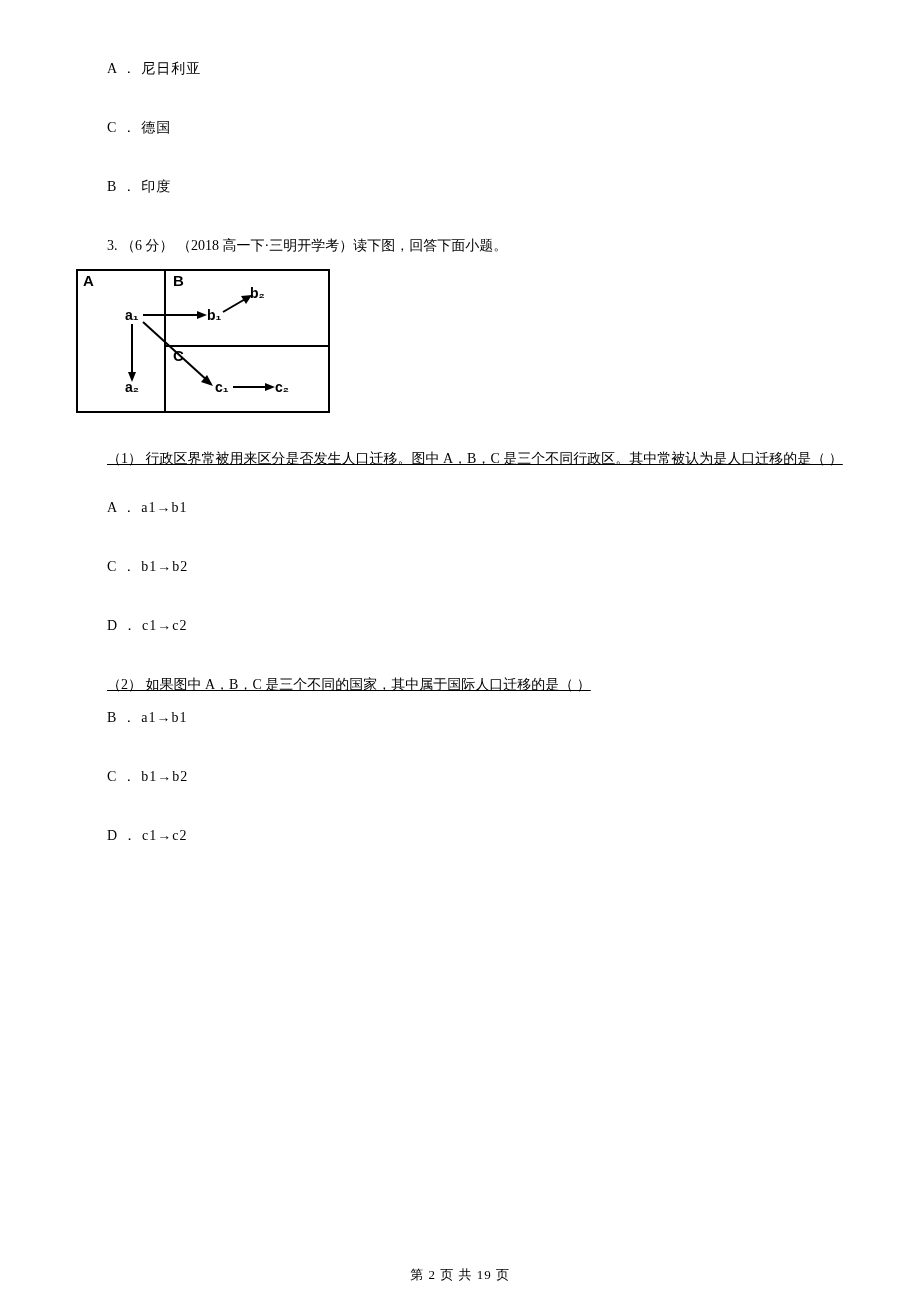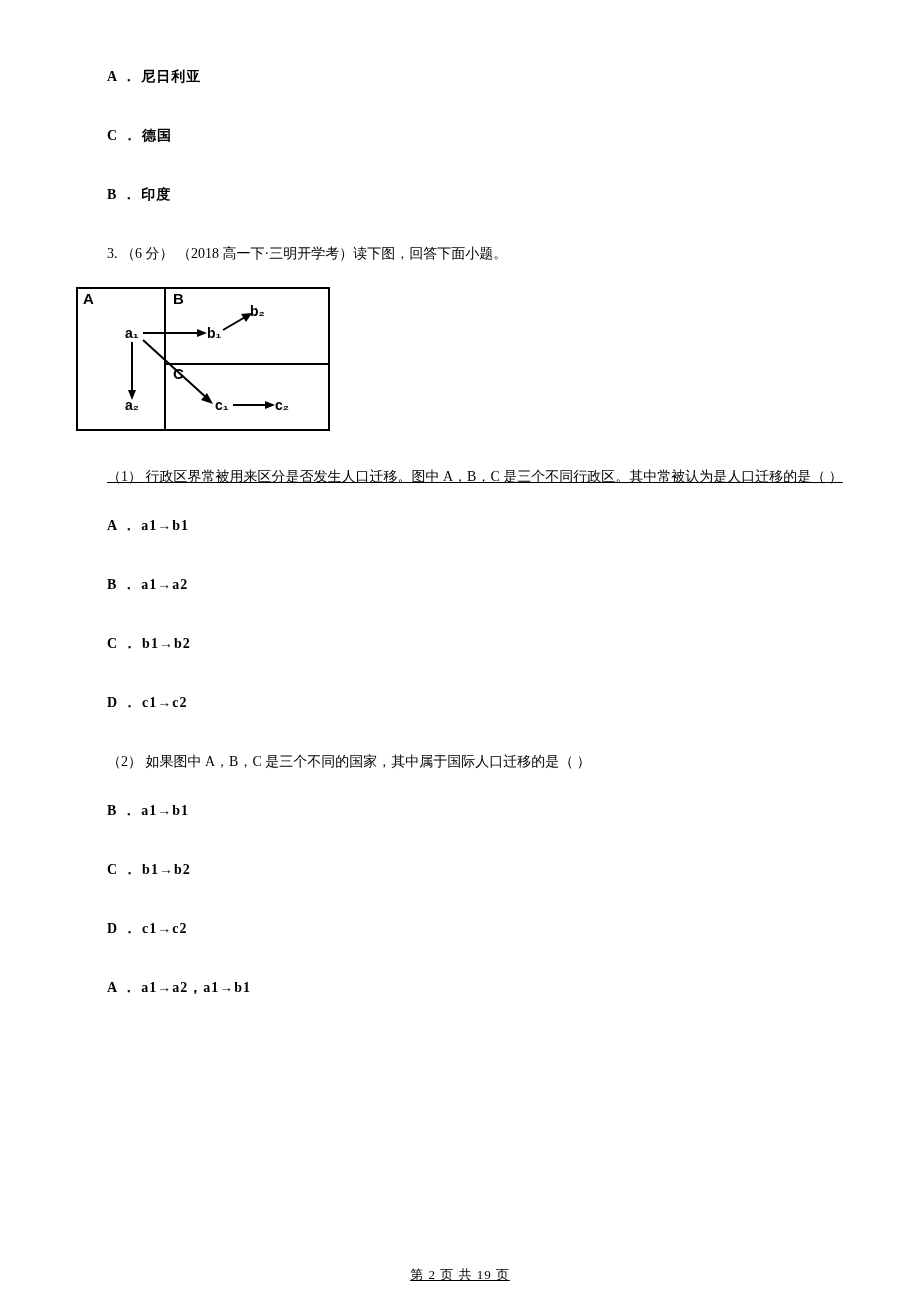--- a/index.html
+++ b/index.html
@@ -12,48 +12,47 @@
     line-height: 1.5;
   }
   .page {
     width: 920px;
     min-height: 1302px;
     box-sizing: border-box;
     padding: 50px 75px 30px 75px;
     position: relative;
   }
   .option {
-    margin: 16px 0 38px 32px;
+    margin: 8px 0 38px 32px;
     letter-spacing: 1px;
-    font-weight: bold;
   }
   .question-line {
-    margin: 0 0 22px 32px;
+    margin: 0 0 12px 32px;
     font-family: Liberation Serif, serif;
   }
   .diagram-box {
     margin: 0 0 28px 0;
   }
   .sub-question {
-    margin: 0 0 28px 32px;
+    margin: 0 0 12px 32px;
+    text-decoration: underline;
   }
   .sub-question-flow {
     margin: 0 0 28px 0;
     text-indent: 32px;
     text-decoration: underline;
   }
   .footer {
     position: absolute;
     bottom: 18px;
     left: 0;
     width: 100%;
     text-align: center;
     font-size: 13px;
     letter-spacing: 1px;
-    text-decoration: underline;
   }
   svg .st { stroke:#000; stroke-width:2; fill:none; }
 </style>
 </head>
 <body>
 
 <div class="page">
 
   <div class="option">A ． 尼日利亚</div>
   <div class="option">C ． 德国</div>
@@ -83,25 +82,23 @@
       <polygon points="177,27 166,28 171,36" fill="#000"></polygon>
       <line x1="68" y1="54" x2="134" y2="114" class="st"></line>
       <polygon points="138,118 126,114 132,107" fill="#000"></polygon>
       <line x1="158" y1="119" x2="194" y2="119" class="st"></line>
       <polygon points="200,119 190,115 190,123" fill="#000"></polygon>
     </svg>
   </div>
 
   <div class="sub-question-flow">（1）  行政区界常被用来区分是否发生人口迁移。图中 A，B，C 是三个不同行政区。其中常被认为是人口迁移的是（     ）</div>
   <div class="option">A ． a1→b1</div>
-  <div class="option">B ． a1→a2</div>
   <div class="option">C ． b1→b2</div>
   <div class="option">D ． c1→c2</div>
 
   <div class="sub-question">（2）  如果图中 A，B，C 是三个不同的国家，其中属于国际人口迁移的是（     ）</div>
   <div class="option">B ． a1→b1</div>
   <div class="option">C ． b1→b2</div>
   <div class="option">D ． c1→c2</div>
 
-  <div class="option">A ． a1→a2，a1→b1</div>
 
   <div class="footer">第 2 页 共 19 页</div>
 </div>
 
 </body></html>

